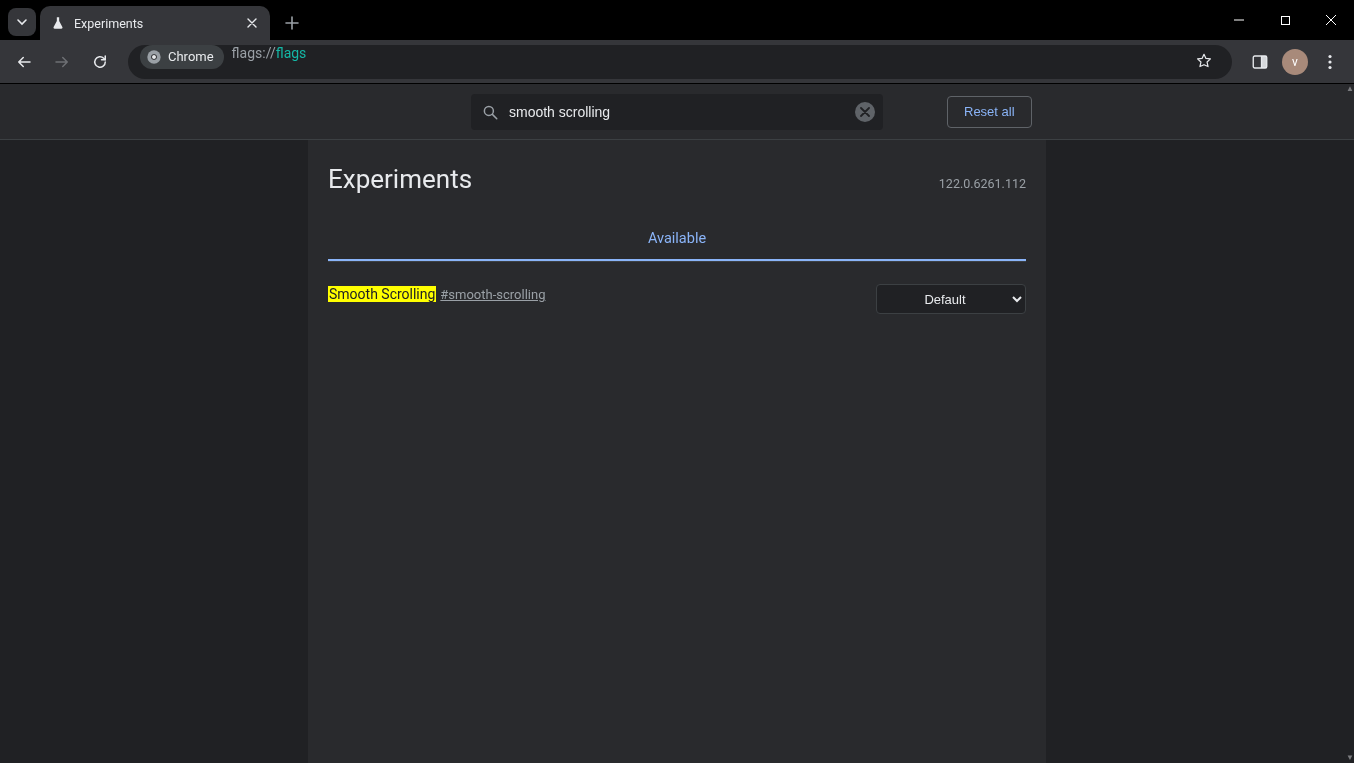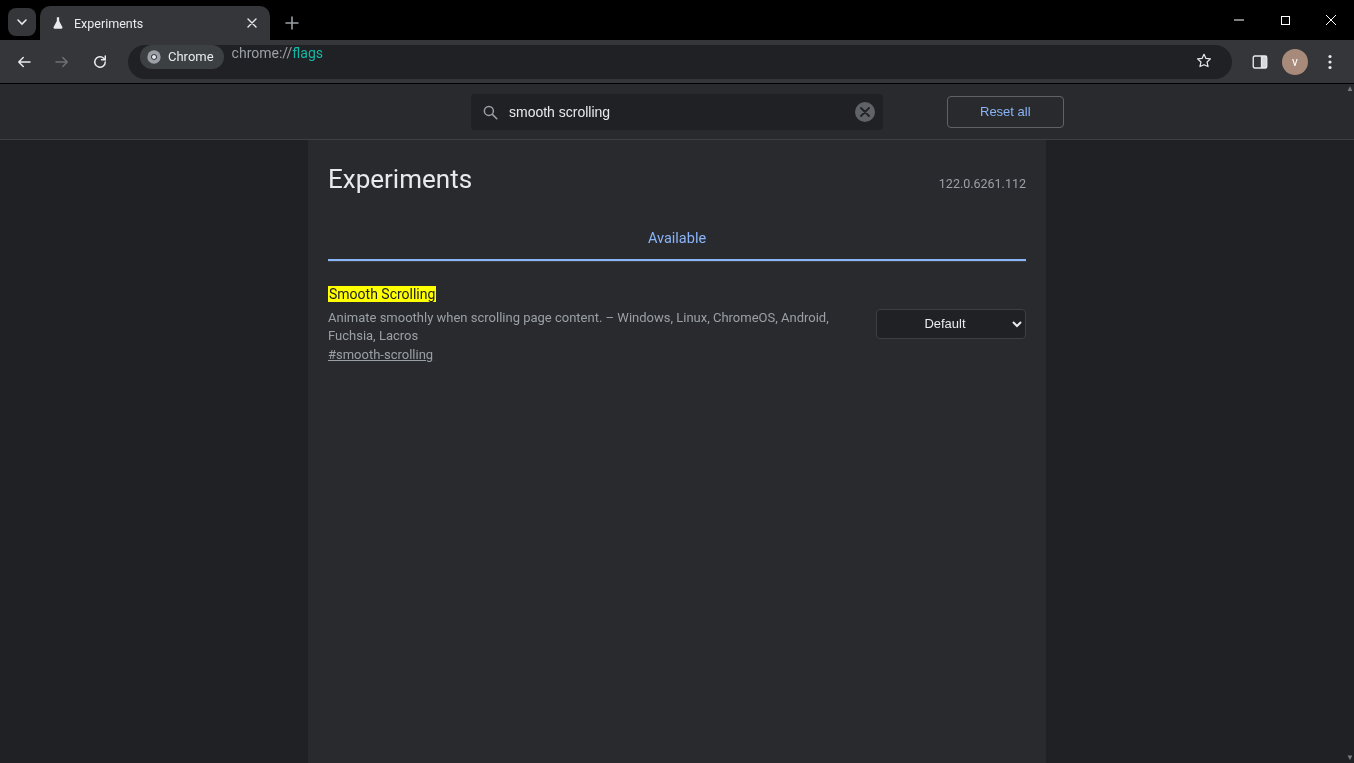--- a/index.html
+++ b/index.html
@@ -156,21 +156,21 @@
     position: absolute; right: 8px; top: 50%; transform: translateY(-50%);
     width: 20px; height: 20px; border-radius: 50%;
     background: #5f6368;
     display: flex; align-items: center; justify-content: center;
     color: #202124; font-size: 12px;
   }
   .reset-btn {
     position: absolute;
     left: calc(50% + 270px);
     height: 32px;
-    padding: 0 32px;
+    padding: 0 16px;
     background: transparent;
     border: 1px solid #5f6368;
     border-radius: 4px;
     color: #8ab4f8;
     font-size: 13px;
     cursor: pointer;
   }
 
   
   .viewport {
@@ -338,21 +338,21 @@
       <span>
         <svg width="16" height="16" viewBox="0 0 24 24">
             <circle cx="12" cy="12" r="10" fill="#9aa0a6"></circle>
             <circle cx="12" cy="12" r="4.2" fill="#202124"></circle>
             <circle cx="12" cy="12" r="3" fill="#e8eaed"></circle>
           </svg>
       </span>
       <span>Chrome</span>
     </div>
     <span class="url">
-      <span>chrome://</span><span class="accent">flags</span>
+      <span>flags://</span><span class="accent">flags</span>
     </span>
     <span class="spacer"></span>
     <span class="tool-icon">
       <svg width="18" height="18" viewBox="0 0 24 24">
           <path d="M12 3l2.6 5.6 6 .6-4.5 4.2 1.3 6L12 16.9 6.6 19.4l1.3-6L3.4 9.2l6-.6L12 3z" stroke="#e8eaed" stroke-width="1.6" fill="none" stroke-linejoin="round"></path>
         </svg>
     </span>
   </div>
 
   <div class="tool-icon">
@@ -399,21 +399,20 @@
       <span class="version">122.0.6261.112</span>
     </div>
 
     <div class="tabs">
       <div class="tabitem active">Available</div>
     </div>
 
     <div class="experiment">
       <div class="left">
         <span class="exp-title">Smooth Scrolling</span>
-        <div class="exp-desc">Animate smoothly when scrolling page content. – Windows, Linux, ChromeOS, Android, Fuchsia, Lacros</div>
         <a class="exp-hash">#smooth-scrolling</a>
       </div>
       <div class="right">
         <select class="exp-select">
           <option>Default</option>
         </select>
       </div>
     </div>
   </div>
 </div>

